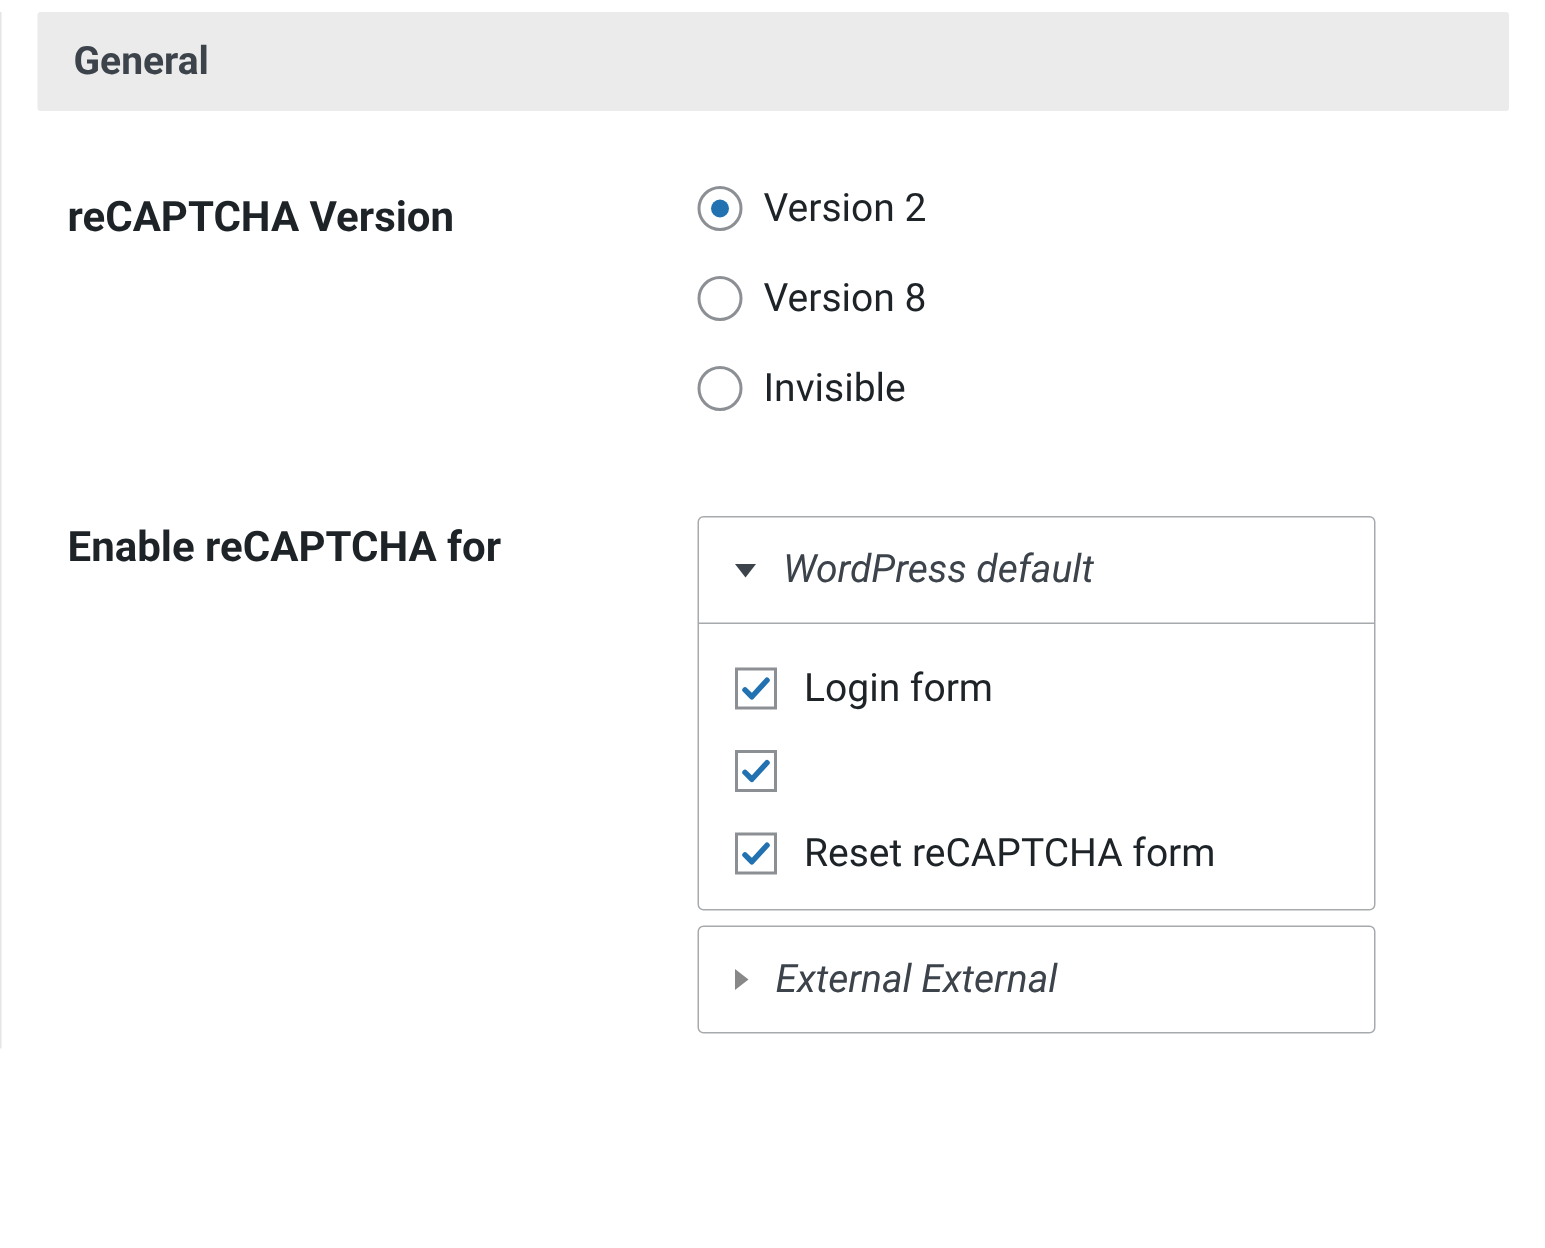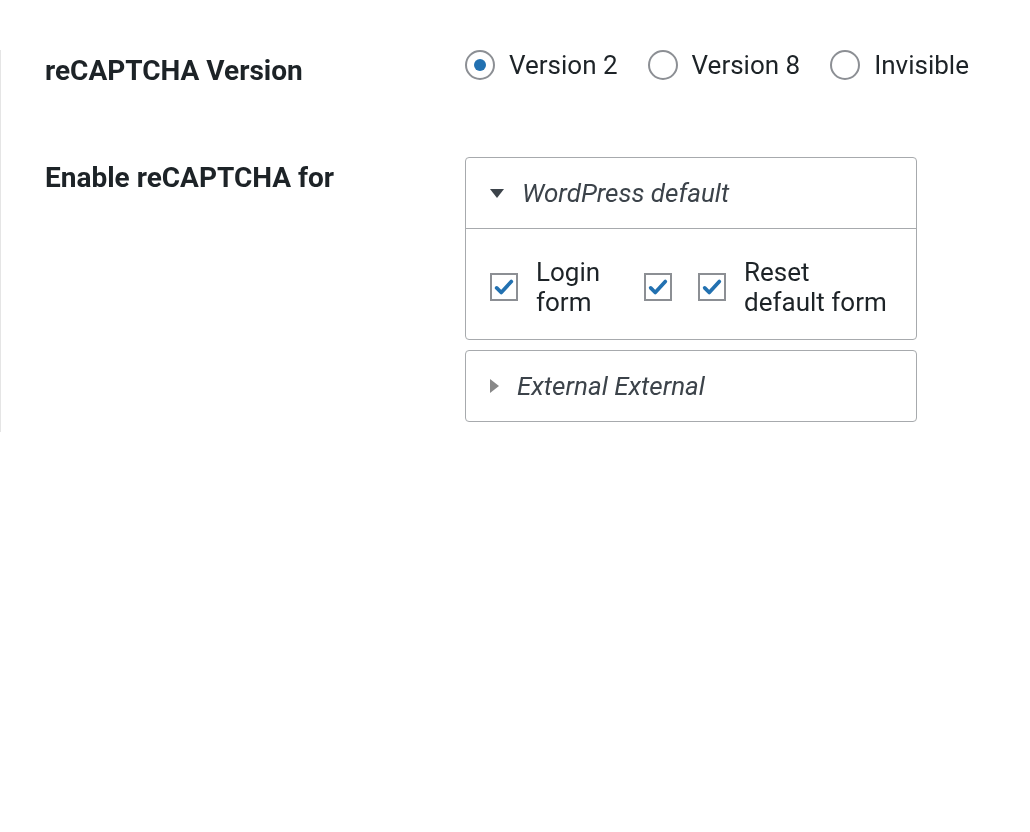--- a/index.html
+++ b/index.html
@@ -49,21 +49,21 @@
     .form-label {
       font-size: 28px;
       font-weight: 700;
       color: #1d2327;
     }
     .form-input-col {
       flex: 1;
     }
     .radio-group {
       display: flex;
-      flex-direction: row;
+      flex-direction: column;
       gap: 30px;
     }
     .radio-item {
       display: flex;
       align-items: center;
       gap: 14px;
       cursor: pointer;
     }
     .radio-circle {
       width: 30px;
@@ -121,21 +121,21 @@
       border-left: 9px solid #888;
     }
     .accordion-title {
       font-size: 26px;
       font-style: italic;
       color: #3c434a;
     }
     .accordion-body {
       padding: 28px 24px 22px 24px;
       display: flex;
-      flex-direction: row;
+      flex-direction: column;
       gap: 26px;
     }
     .checkbox-item {
       display: flex;
       align-items: center;
       gap: 18px;
       cursor: pointer;
     }
     .checkbox-box {
       width: 28px;
@@ -157,20 +157,23 @@
     }
     .checkbox-label {
       font-size: 26px;
       color: #1d2327;
     }
   </style>
 </head>
 <body>
 
 <div class="container">
+  <div class="section-header">
+    <h2>General</h2>
+  </div>
 
   <div class="form-table">
 
     <div class="form-row">
       <div class="form-label-col">
         <span class="form-label">reCAPTCHA Version</span>
       </div>
       <div class="form-input-col">
         <div class="radio-group">
           <label class="radio-item">
@@ -215,21 +218,21 @@
                     <polyline points="4 13 9 18 20 6"></polyline>
                   </svg>
               </span>
             </label>
             <label class="checkbox-item">
               <span class="checkbox-box checked">
                 <svg viewBox="0 0 24 24" fill="none" stroke="#2271b1" stroke-width="4" stroke-linecap="round" stroke-linejoin="round">
                     <polyline points="4 13 9 18 20 6"></polyline>
                   </svg>
               </span>
-              <span class="checkbox-label">Reset default form</span>
+              <span class="checkbox-label">Reset reCAPTCHA form</span>
             </label>
           </div>
         </div>
 
         <div class="accordion">
           <div class="accordion-header">
             <span class="caret-icon caret-right"></span>
             <span class="accordion-title">External External</span>
           </div>
         </div>

